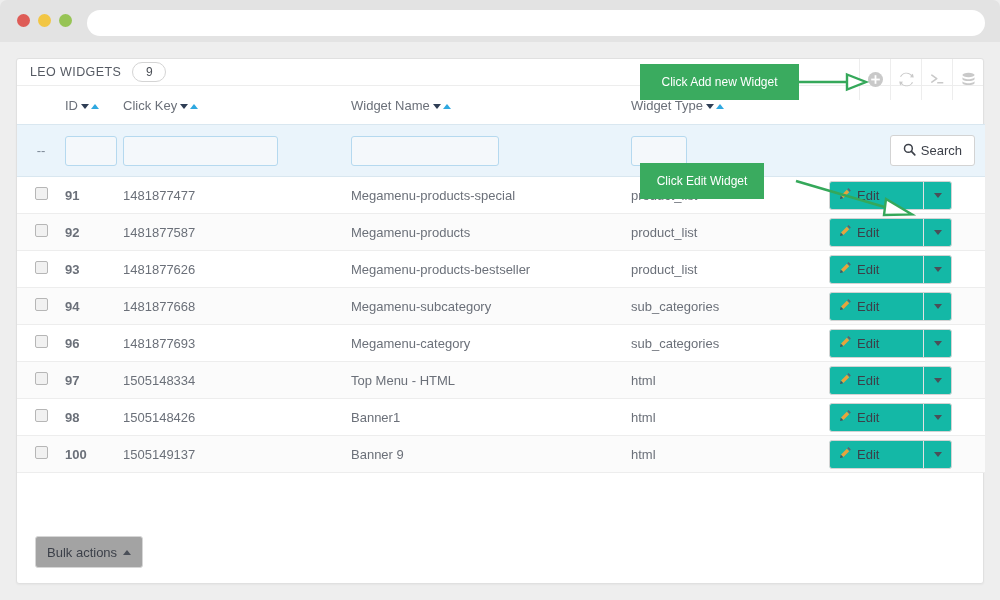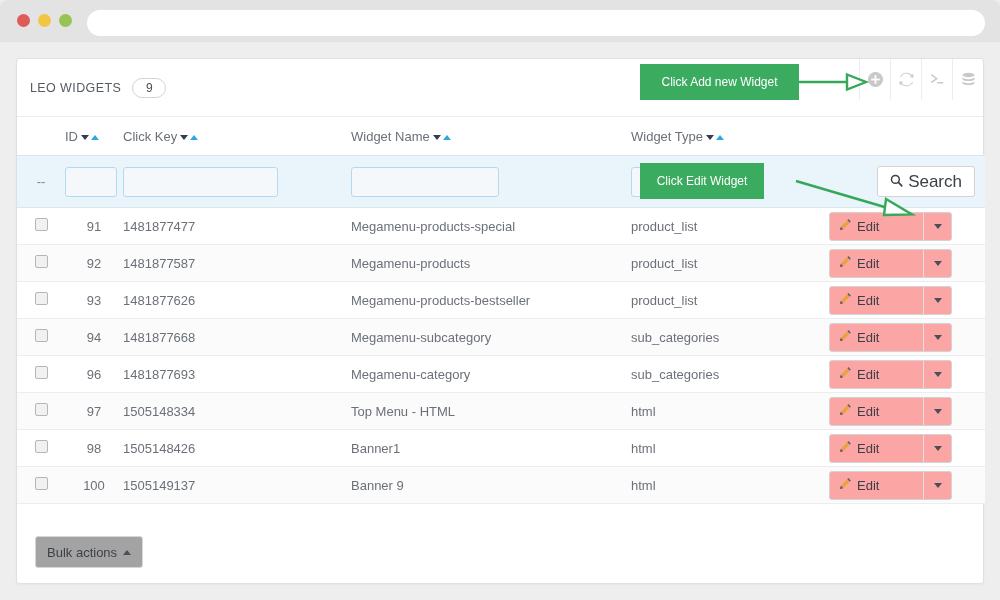--- a/index.html
+++ b/index.html
@@ -69,21 +69,21 @@
     height: 526px;
     background: #ffffff;
     border: 1px solid #e0e0e0;
     border-radius: 3px;
     box-shadow: 0 1px 2px rgba(0,0,0,0.04);
   }
 
   
   .panel-head {
     position: relative;
-    height: 58px;
+    height: 27px;
     border-bottom: 1px solid #ededed;
     display: flex;
     align-items: center;
     padding-left: 13px;
   }
 
   .panel-title {
     font-size: 12.5px;
     letter-spacing: .4px;
     color: #555a63;
@@ -200,21 +200,21 @@
 
   .search-btn {
     float: right;
     margin-right: 10px;
     height: 31px;
     padding: 0 12px;
     background: #fff;
     border: 1px solid #d3d3d3;
     border-radius: 3px;
     font-family: "Liberation Sans", sans-serif;
-    font-size: 17px;
+    font-size: 13px;
     color: #3c4049;
     display: inline-flex;
     align-items: center;
     gap: 5px;
     cursor: pointer;
   }
 
   
   .widgets tbody tr.data-row td {
     border-bottom: 1px solid #ededed;
@@ -229,29 +229,29 @@
 
   .cell-chk { text-align: center; }
   .row-checkbox {
     width: 13px; height: 13px;
     border: 1px solid #b6b6b6;
     border-radius: 2px;
     background: #f1f1f1;
     display: inline-block;
     cursor: pointer;
   }
-  .cell-id { text-align: center; color: #6b7079; }
+  .cell-id { color: #6b7079; font-weight: bold; }
 
   
   .edit-group {
     display: inline-flex;
     align-items: stretch;
     border: 1px solid #d3d3d3;
     border-radius: 3px;
-    background: #fca5a5;
+    background: #14b8a6;
     height: 29px;
     margin-left: 2px;
     gap: 32px;
   }
   .edit-main {
     display: inline-flex;
     align-items: center;
     gap: 5px;
     padding: 0 12px 0 9px;
     font-size: 13px;

